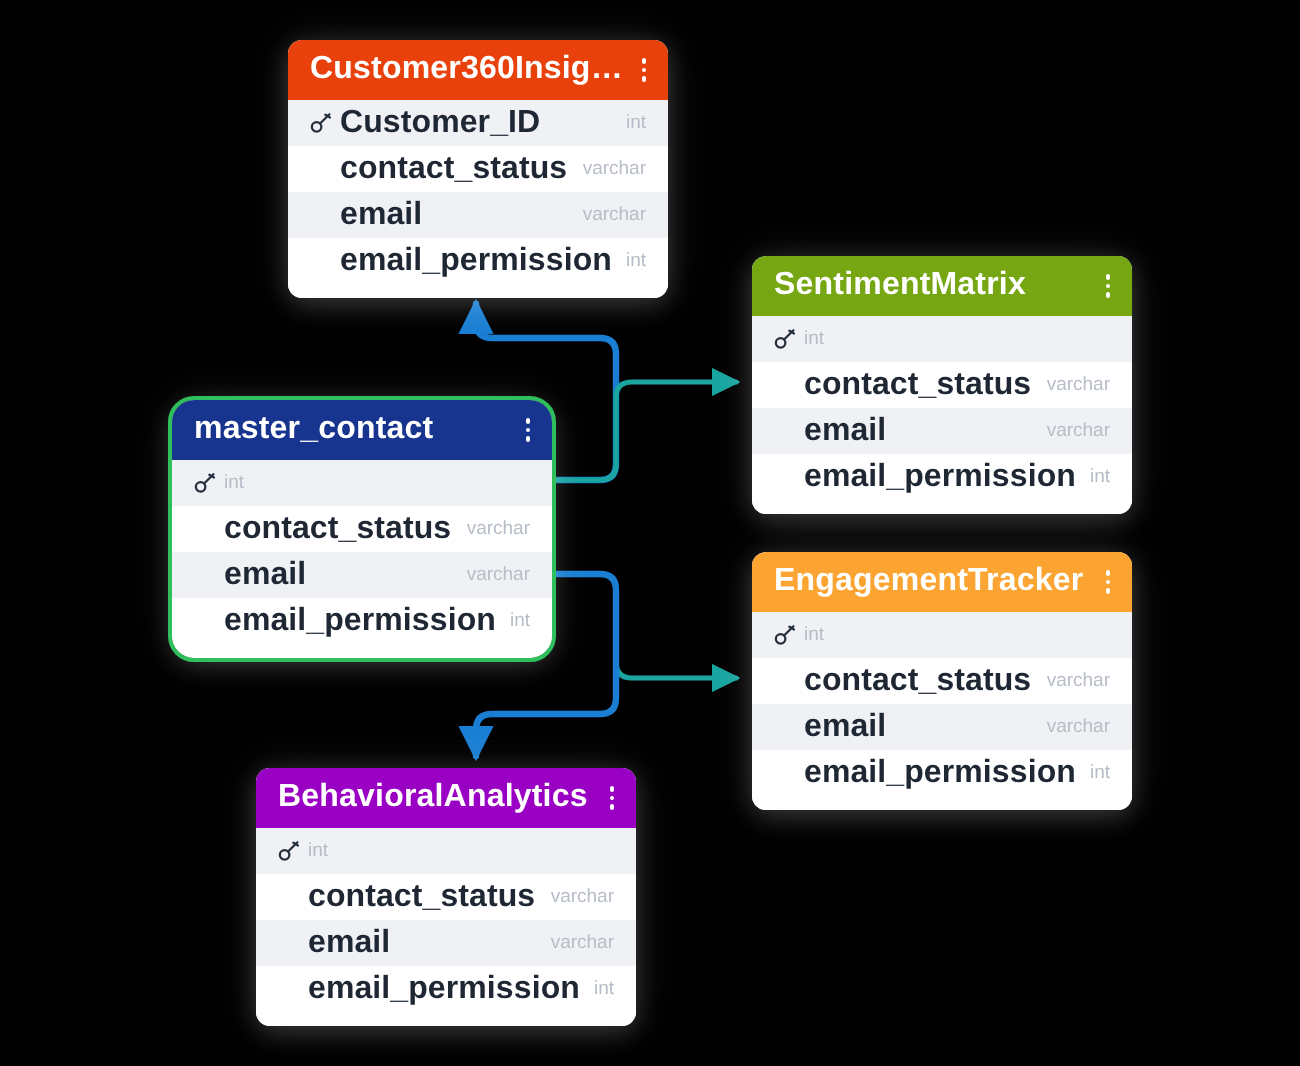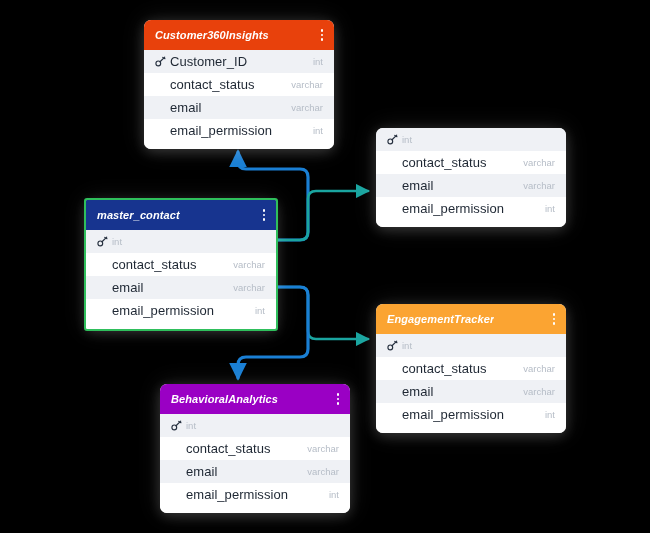--- a/index.html
+++ b/index.html
@@ -28,39 +28,38 @@
     position: absolute;
     width: 190px;
     border-radius: 7px;
     background: #ffffff;
     box-shadow: 0 3px 13px rgba(255,255,255,0.18), 0 0 24px rgba(255,255,255,0.10);
     overflow: hidden;
   }
   .table-card.selected {
     outline: 2px solid #2fbf5c;
     outline-offset: 0px;
-    border-radius: 1px;
+    border-radius: 11px;
   }
   .card-header {
     height: 30px;
     display: flex;
     align-items: center;
     justify-content: space-between;
     padding: 0 9px 0 11px;
     box-sizing: border-box;
   }
   .card-title {
     color: #ffffff;
-    font-size: 11px;
+    font-size: 16px;
     font-weight: 700;
     letter-spacing: 0.1px;
     white-space: nowrap;
     overflow: hidden;
     text-overflow: ellipsis;
-    font-style: italic;
   }
   .kebab {
     display: flex;
     flex-direction: column;
     gap: 2px;
     padding: 3px 2px;
     cursor: pointer;
   }
   .kebab i {
     display: block;
@@ -81,22 +80,22 @@
   .field-row.plain { background: #ffffff; }
   .key-icon {
     width: 15px;
     flex: 0 0 15px;
     display: flex;
     align-items: center;
     color: #26303f;
   }
   .key-spacer { width: 15px; flex: 0 0 15px; }
   .field-name {
-    font-size: 13px;
-    font-weight: 400;
+    font-size: 16px;
+    font-weight: 700;
     color: #1e2733;
     letter-spacing: 0.05px;
     flex: 1 1 auto;
     white-space: nowrap;
   }
   .field-type {
     font-size: 9.5px;
     font-weight: 400;
     color: #b6bdc7;
     white-space: nowrap;
@@ -195,48 +194,56 @@
           <span class="field-type">varchar</span>
         </div>
         <div class="field-row plain">
           <span class="key-spacer"></span>
           <span class="field-name">email_permission</span>
           <span class="field-type">int</span>
         </div>
         <div class="card-foot"></div>
       </div>
       <div class="table-card" style="left: 376px; top: 128px;">
-        <div class="field-row alt">
-          <span class="key-icon">
-            <svg width="11" height="11" viewBox="0 0 12 12" aria-hidden="true">
-              <circle cx="3.6" cy="8.1" r="2.6" fill="none" stroke="#26303f" stroke-width="1.25"></circle>
-              <line x1="5.5" y1="6.3" x2="10.6" y2="1.2" stroke="#26303f" stroke-width="1.25" stroke-linecap="round"></line>
-              <line x1="8.4" y1="1.5" x2="10.9" y2="3.0" stroke="#26303f" stroke-width="1.25" stroke-linecap="round"></line>
-            </svg>
-          </span>
-          <span class="field-type">int</span>
-        </div>
-        <div class="field-row plain">
-          <span class="key-spacer"></span>
-          <span class="field-name">contact_status</span>
-          <span class="field-type">varchar</span>
-        </div>
-        <div class="field-row alt">
-          <span class="key-spacer"></span>
-          <span class="field-name">email</span>
-          <span class="field-type">varchar</span>
-        </div>
-        <div class="field-row plain">
-          <span class="key-spacer"></span>
-          <span class="field-name">email_permission</span>
-          <span class="field-type">int</span>
-        </div>
-        <div class="card-foot"></div>
-      </div>
-      <div class="table-card" style="left: 376px; top: 276px; margin-top: 28px;">
+        <div class="card-header" style="background: rgb(118, 167, 19);">
+          <div class="card-title">SentimentMatrix</div>
+          <div class="kebab">
+            <i></i>
+            <i></i>
+            <i></i>
+          </div>
+        </div>
+        <div class="field-row alt">
+          <span class="key-icon">
+            <svg width="11" height="11" viewBox="0 0 12 12" aria-hidden="true">
+              <circle cx="3.6" cy="8.1" r="2.6" fill="none" stroke="#26303f" stroke-width="1.25"></circle>
+              <line x1="5.5" y1="6.3" x2="10.6" y2="1.2" stroke="#26303f" stroke-width="1.25" stroke-linecap="round"></line>
+              <line x1="8.4" y1="1.5" x2="10.9" y2="3.0" stroke="#26303f" stroke-width="1.25" stroke-linecap="round"></line>
+            </svg>
+          </span>
+          <span class="field-type">int</span>
+        </div>
+        <div class="field-row plain">
+          <span class="key-spacer"></span>
+          <span class="field-name">contact_status</span>
+          <span class="field-type">varchar</span>
+        </div>
+        <div class="field-row alt">
+          <span class="key-spacer"></span>
+          <span class="field-name">email</span>
+          <span class="field-type">varchar</span>
+        </div>
+        <div class="field-row plain">
+          <span class="key-spacer"></span>
+          <span class="field-name">email_permission</span>
+          <span class="field-type">int</span>
+        </div>
+        <div class="card-foot"></div>
+      </div>
+      <div class="table-card" style="left: 376px; top: 276px;">
         <div class="card-header" style="background: rgb(251, 164, 50);">
           <div class="card-title">EngagementTracker</div>
           <div class="kebab">
             <i></i>
             <i></i>
             <i></i>
           </div>
         </div>
         <div class="field-row alt">
           <span class="key-icon">
@@ -258,21 +265,21 @@
           <span class="field-name">email</span>
           <span class="field-type">varchar</span>
         </div>
         <div class="field-row plain">
           <span class="key-spacer"></span>
           <span class="field-name">email_permission</span>
           <span class="field-type">int</span>
         </div>
         <div class="card-foot"></div>
       </div>
-      <div class="table-card" style="left: 160px; top: 384px;">
+      <div class="table-card" style="left: 128px; top: 384px;">
         <div class="card-header" style="background: rgb(154, 0, 196);">
           <div class="card-title">BehavioralAnalytics</div>
           <div class="kebab">
             <i></i>
             <i></i>
             <i></i>
           </div>
         </div>
         <div class="field-row alt">
           <span class="key-icon">

